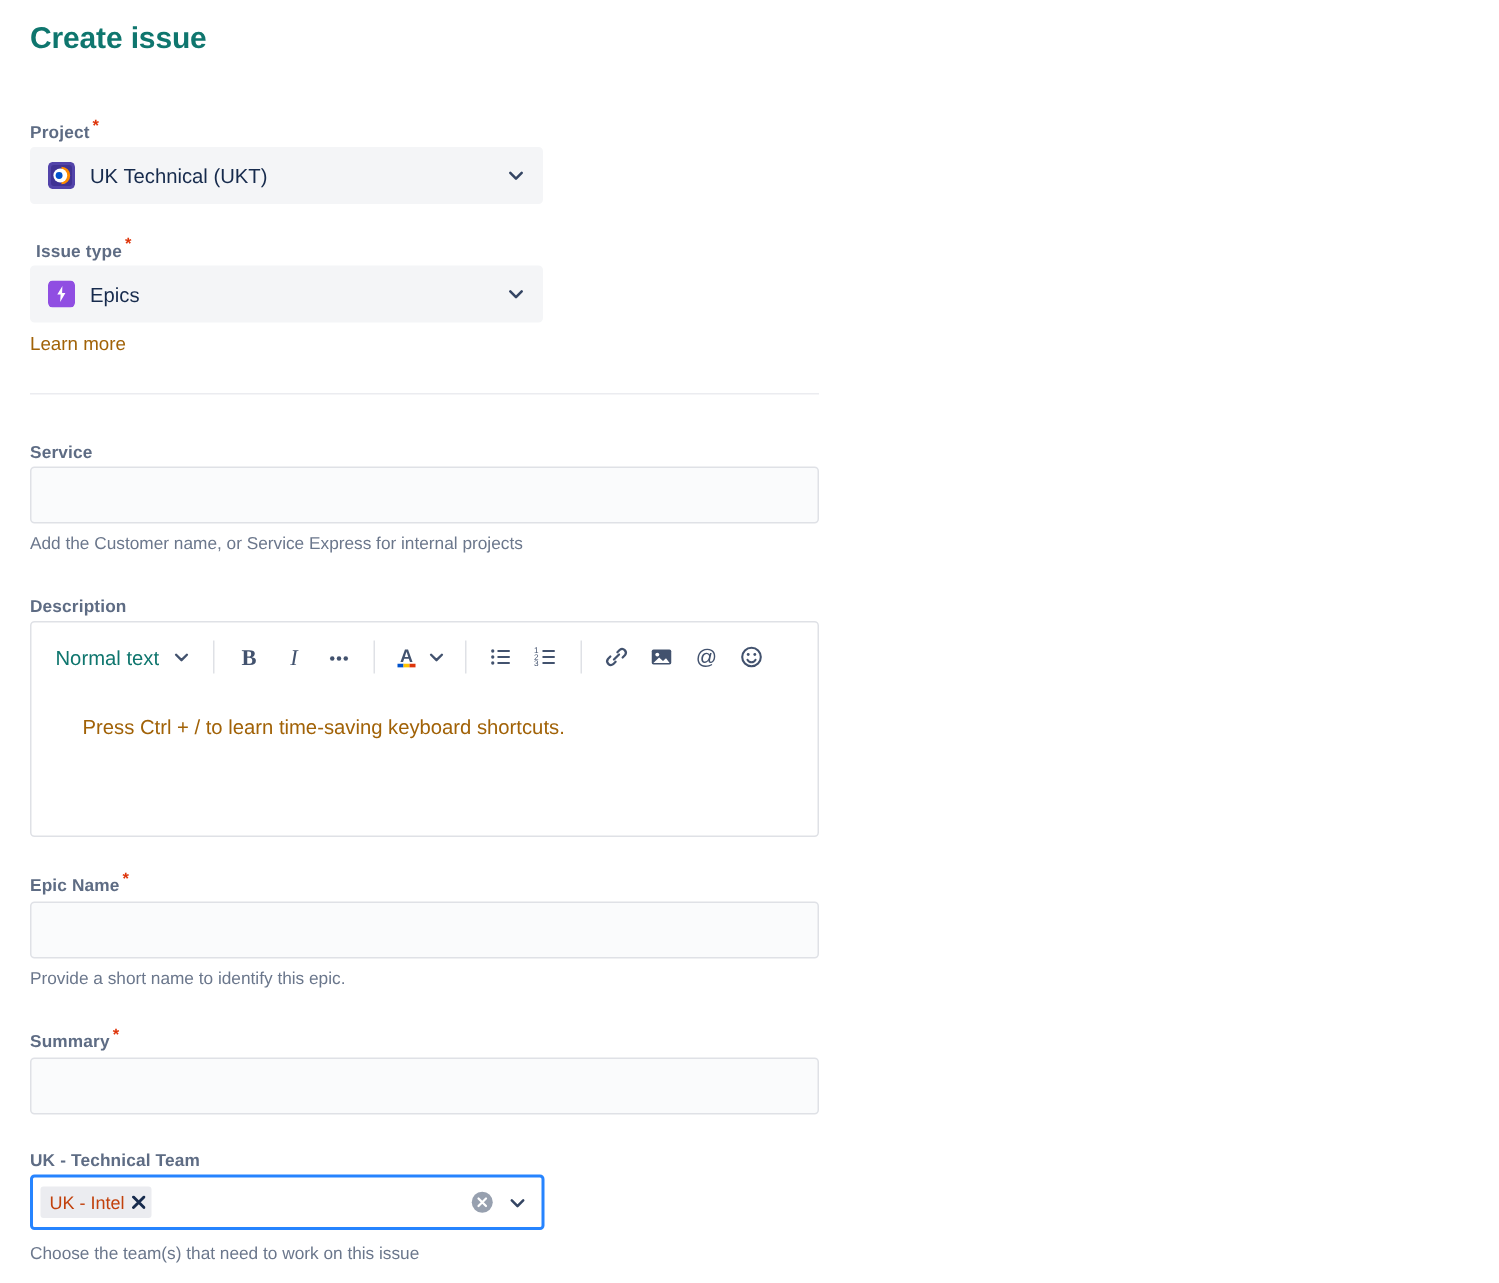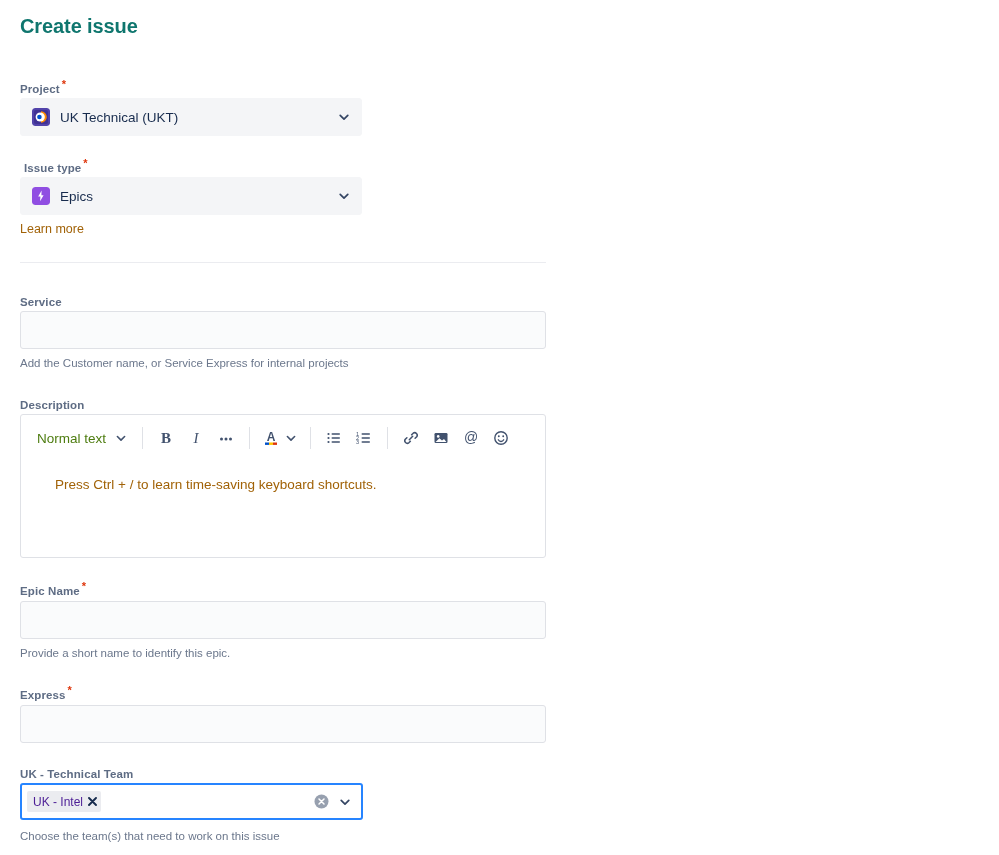--- a/index.html
+++ b/index.html
@@ -147,21 +147,21 @@
   .tb-block {
     display: flex;
     align-items: center;
     height: 28px;
     padding: 0 6px;
     border-radius: 3px;
     cursor: pointer;
   }
   .tb-block .tb-text {
     font-size: 13.5px;
-    color: #4d7c0f;
+    color: #0f766e;
     white-space: nowrap;
   }
   .tb-block .chevron { margin-left: 8px; }
 
   .tb-sep {
     width: 1px;
     height: 22px;
     background: #DFE1E6;
     margin: 0 8px;
     flex: 0 0 1px;
@@ -205,21 +205,21 @@
     display: flex;
     align-items: center;
     height: 21px;
     background: #EBECF0;
     border-radius: 2px;
     padding: 0 0 0 6px;
     margin-right: 4px;
   }
   .tag-label {
     font-size: 12px;
-    color: #4c1d95;
+    color: #c2410c;
     white-space: nowrap;
   }
   .tag-remove {
     width: 18px;
     height: 21px;
     display: flex;
     align-items: center;
     justify-content: center;
     cursor: pointer;
   }
@@ -406,21 +406,21 @@
     </div>
   </div>
 
   <div style="position:absolute;left:20px;top:581px;">
     <span class="field-label"><span>Epic Name</span><span class="req">*</span></span>
   </div>
   <input class="text-input" style="left: 20px; top: 601px; width: 526px;" value="" placeholder="">
   <div class="help-text" style="position:absolute;left:20px;top:646px;">Provide a short name to identify this epic.</div>
 
   <div style="position:absolute;left:20px;top:685px;">
-    <span class="field-label"><span>Express</span><span class="req">*</span></span>
+    <span class="field-label"><span>Summary</span><span class="req">*</span></span>
   </div>
   <input class="text-input" style="left: 20px; top: 705px; width: 526px;" value="" placeholder="">
 
   <div style="position:absolute;left:20px;top:764px;">
     <span class="field-label">UK - Technical Team</span>
   </div>
 
   <div class="multiselect">
     <div class="tag">
       <span class="tag-label">UK - Intel</span>

